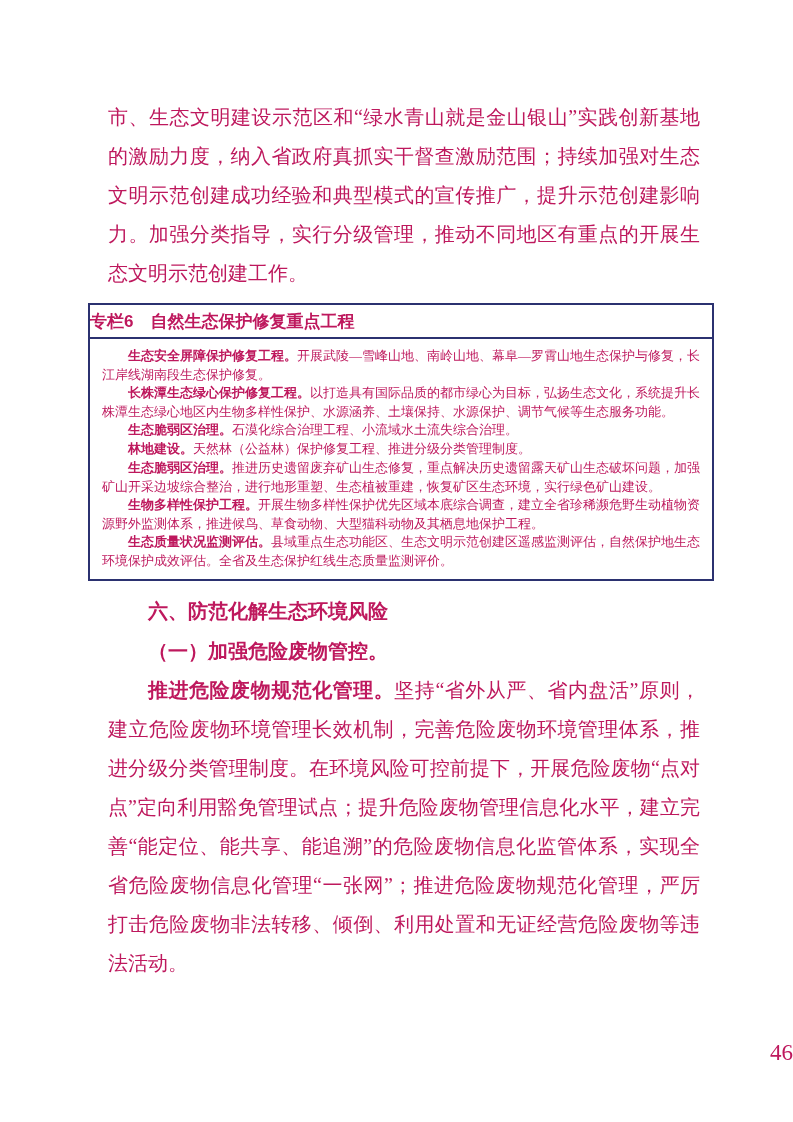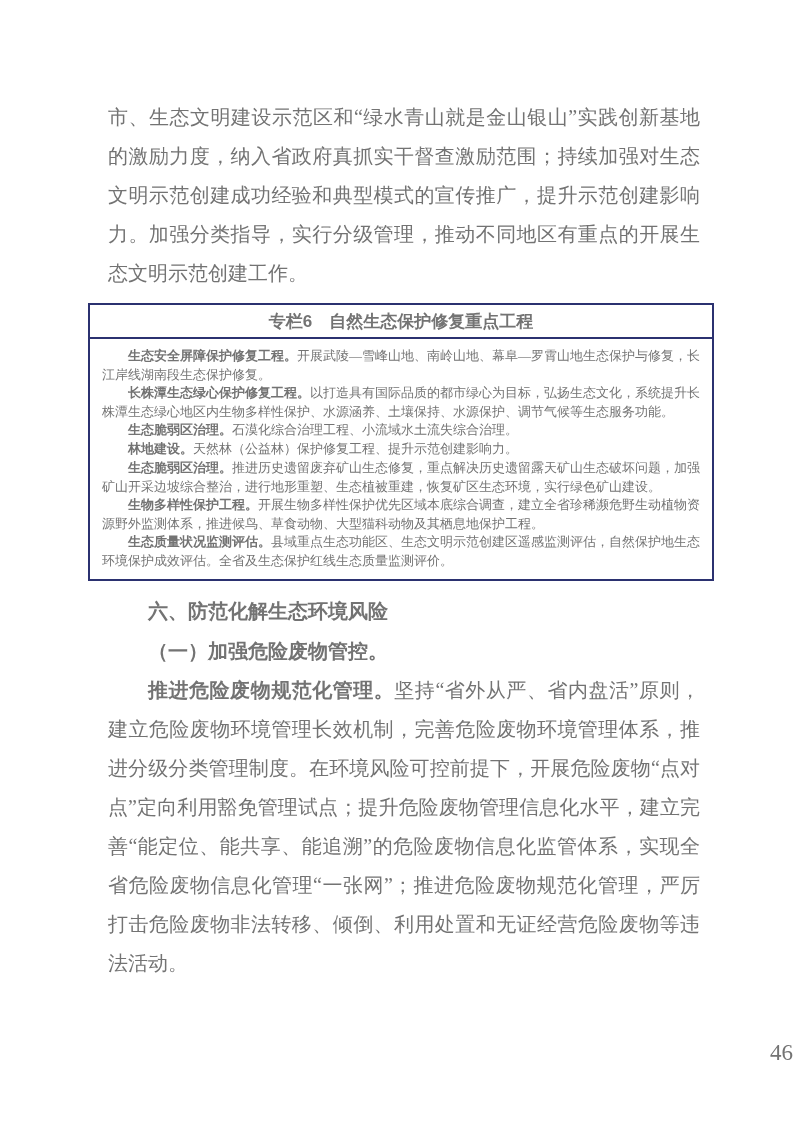--- a/index.html
+++ b/index.html
@@ -2,41 +2,41 @@
 <html><head>
 <meta charset="utf-8">
 <style>
   * { box-sizing: border-box; margin: 0; padding: 0; }
   html, body { background: #ffffff; }
   .page {
     width: 793px;
     height: 1122px;
     position: relative;
     background: #ffffff;
-    color: #737373;
+    color: #be185d;
     font-family: "Liberation Serif", "DejaVu Serif", serif;
     overflow: hidden;
   }
   .content { padding: 98px 93px 0 108px; }
   .body-text {
     font-size: 20px;
     line-height: 39px;
     text-align: justify;
   }
   .indent { text-indent: 2em; }
   .lead-bold {
     font-weight: bold;
     font-family: "Liberation Sans", "DejaVu Sans", sans-serif;
   }
   .feature-box {
     border: 2px solid #2b3170;
     margin: 10px -14px 10px -20px;
   }
   .box-title {
-    text-align: center;
+    text-align: left;
     font-weight: bold;
     font-size: 17px;
     padding: 5px 0 4px 0;
     border-bottom: 2px solid #2b3170;
     font-family: "Liberation Sans", "DejaVu Sans", sans-serif;
   }
   .box-body {
     padding: 8px 12px 9px 12px;
     font-size: 13px;
     line-height: 18px;
@@ -78,21 +78,21 @@
   <div class="content">
 
     <p class="body-text"><span>市、生态文明建设示范区和“绿水青山就是金山银山”实践创新基地的激励力度，纳入省政府真抓实干督查激励范围；持续加强对生态文明示范创建成功经验和典型模式的宣传推广，提升示范创建影响力。加强分类指导，实行分级管理，推动不同地区有重点的开展生态文明示范创建工作。</span></p>
 
     <div class="feature-box">
       <div class="box-title">专栏6　自然生态保护修复重点工程</div>
       <div class="box-body">
         <p class="box-item"><span class="lead">生态安全屏障保护修复工程。</span><span>开展武陵—雪峰山地、南岭山地、幕阜—罗霄山地生态保护与修复，长江岸线湖南段生态保护修复。</span></p>
         <p class="box-item"><span class="lead">长株潭生态绿心保护修复工程。</span><span>以打造具有国际品质的都市绿心为目标，弘扬生态文化，系统提升长株潭生态绿心地区内生物多样性保护、水源涵养、土壤保持、水源保护、调节气候等生态服务功能。</span></p>
         <p class="box-item"><span class="lead">生态脆弱区治理。</span><span>石漠化综合治理工程、小流域水土流失综合治理。</span></p>
-        <p class="box-item"><span class="lead">林地建设。</span><span>天然林（公益林）保护修复工程、提升示范创建影响力。</span></p>
+        <p class="box-item"><span class="lead">林地建设。</span><span>天然林（公益林）保护修复工程、推进分级分类管理制度。</span></p>
         <p class="box-item"><span class="lead">生态脆弱区治理。</span><span>推进历史遗留废弃矿山生态修复，重点解决历史遗留露天矿山生态破坏问题，加强矿山开采边坡综合整治，进行地形重塑、生态植被重建，恢复矿区生态环境，实行绿色矿山建设。</span></p>
         <p class="box-item"><span class="lead">生物多样性保护工程。</span><span>开展生物多样性保护优先区域本底综合调查，建立全省珍稀濒危野生动植物资源野外监测体系，推进候鸟、草食动物、大型猫科动物及其栖息地保护工程。</span></p>
         <p class="box-item"><span class="lead">生态质量状况监测评估。</span><span>县域重点生态功能区、生态文明示范创建区遥感监测评估，自然保护地生态环境保护成效评估。全省及生态保护红线生态质量监测评价。</span></p>
       </div>
     </div>
 
     <h2 class="section-heading">六、防范化解生态环境风险</h2>
     <h3 class="sub-heading">（一）加强危险废物管控。</h3>
 
     <p class="body-text indent"><span class="lead-bold">推进危险废物规范化管理。</span><span>坚持“省外从严、省内盘活”原则，建立危险废物环境管理长效机制，完善危险废物环境管理体系，推进分级分类管理制度。在环境风险可控前提下，开展危险废物“点对点”定向利用豁免管理试点；提升危险废物管理信息化水平，建立完善“能定位、能共享、能追溯”的危险废物信息化监管体系，实现全省危险废物信息化管理“一张网”；推进危险废物规范化管理，严厉打击危险废物非法转移、倾倒、利用处置和无证经营危险废物等违法活动。</span></p>

